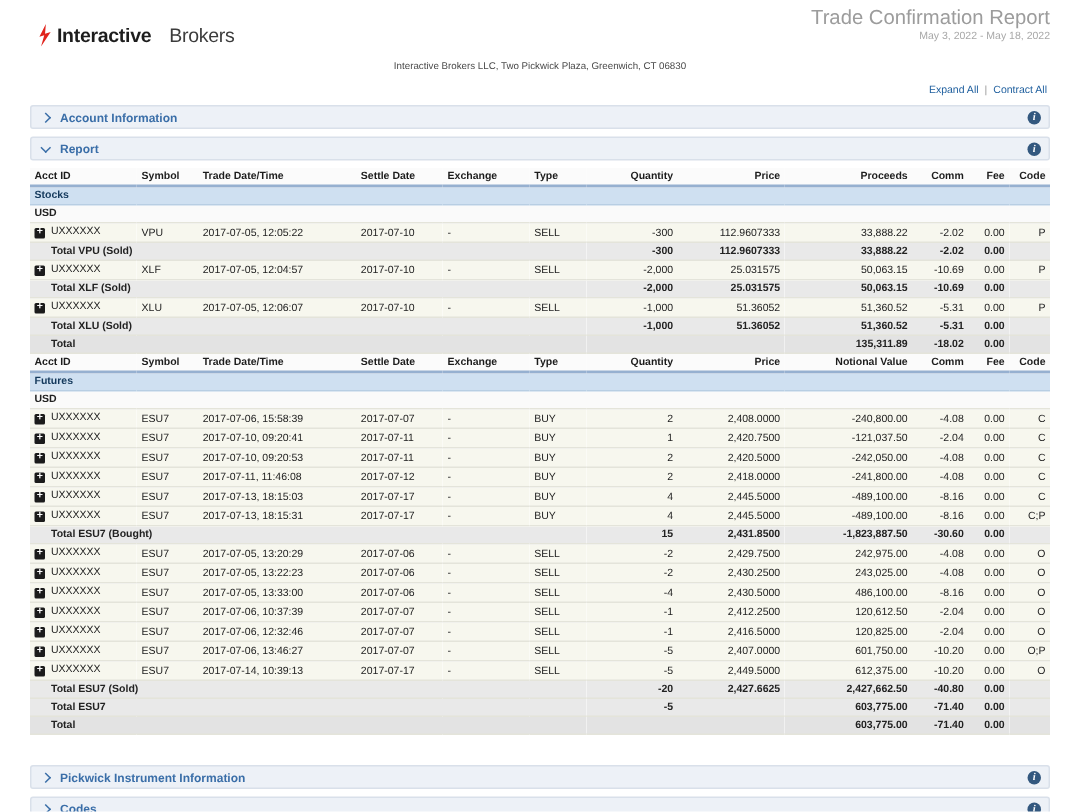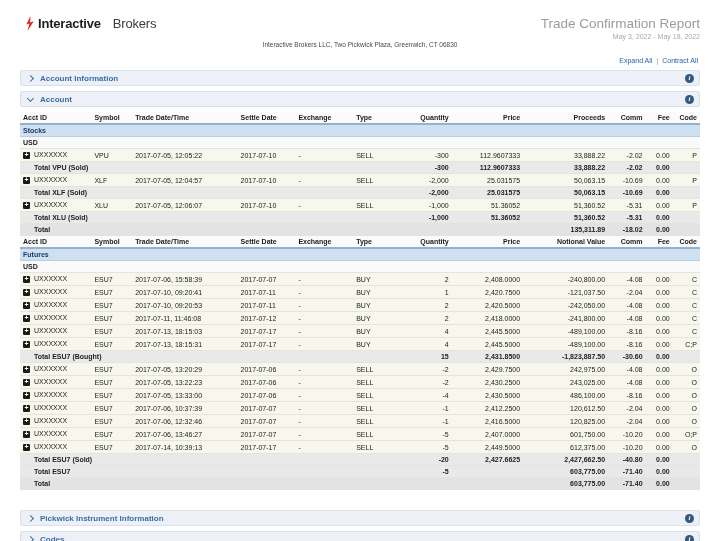--- a/index.html
+++ b/index.html
@@ -6,21 +6,21 @@
   html,body { width: 720px; height: 541px; background: #ffffff; overflow: hidden;
     font-family: "Liberation Sans", sans-serif; color: #222; }
   .page { position: relative; width: 720px; height: 541px; padding: 0 20px; }
 
   
   .hdr { position: relative; height: 70px; }
   .logo { position: absolute; left: 4px; top: 16px; display: flex; align-items: center; font-size: 13px; }
   .logo svg { margin-right: 3px; }
   .logo .b { font-weight: bold; color: #1d1d1d; letter-spacing: -0.2px; }
   .logo .l { font-weight: 400; color: #3c3c3c; letter-spacing: -0.2px; margin-left: 12px; }
-  .rpt { position: absolute; right: 0px; top: 16px; text-align: right; }
+  .rpt { position: absolute; right: 0px; top: 4px; text-align: right; }
   .rpt .t { font-size: 13.5px; color: #9c9c9c; font-weight: 400; }
   .rpt .d { font-size: 7px; color: #a8a8a8; margin-top: 2px; }
   .addr { position: absolute; left: 0; right: 0; top: 41px; text-align: center; font-size: 6.5px; color: #4a4a4a; }
   .links { position: absolute; right: 2px; top: 57px; font-size: 7px; }
   .links a { color: #1f5f9e; text-decoration: none; cursor: pointer; }
   .links .sep { color: #999; margin: 0 4px; }
 
   
   .bar { height: 16px; background: #edf1f7; border: 1px solid #d9e0ea; border-radius: 2px;
     display: flex; align-items: center; padding: 0 7px; margin-bottom: 5px; position: relative; }
@@ -75,21 +75,21 @@
   </div>
 
   <div class="bar right">
     <span class="chev"></span>
     <span class="lbl">Account Information</span>
     <span class="info">i</span>
   </div>
 
   <div class="bar down">
     <span class="chev"></span>
-    <span class="lbl">Account</span>
+    <span class="lbl">Report</span>
     <span class="info">i</span>
   </div>
 
   <table>
     <colgroup>
       <col style="width:10.5%">
         <col style="width:6%">
         <col style="width:15.5%">
         <col style="width:8.5%">
       <col style="width:8.5%">

